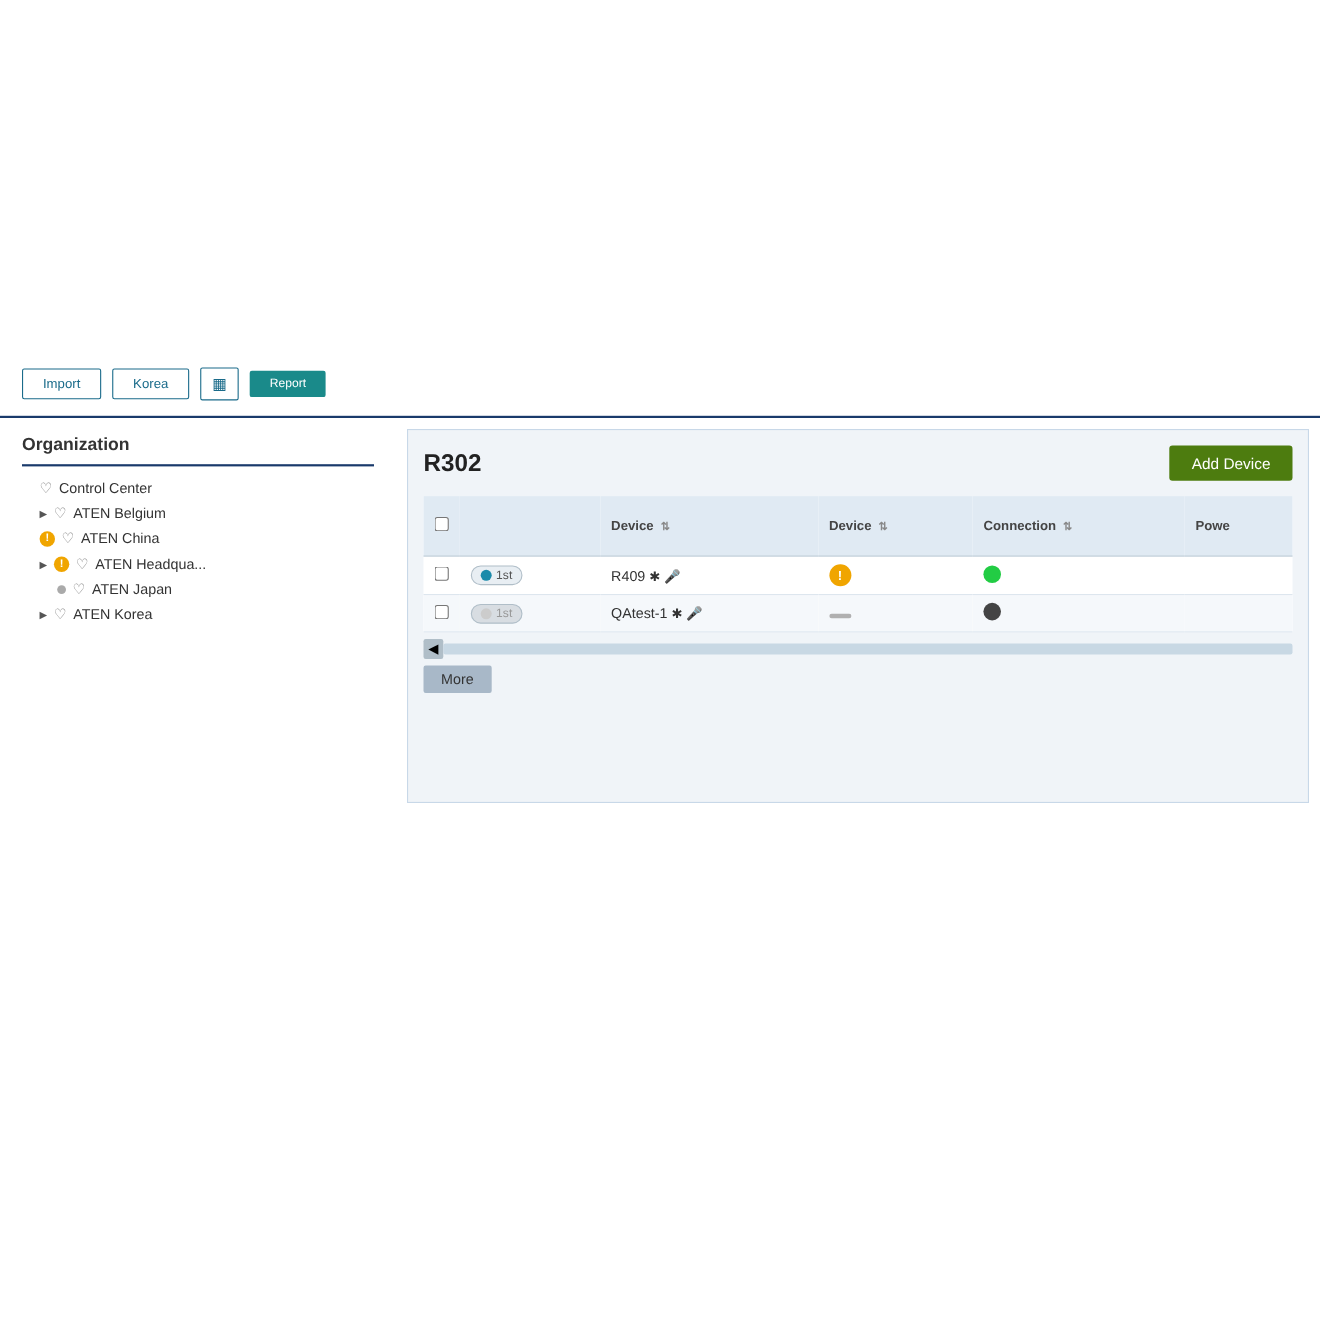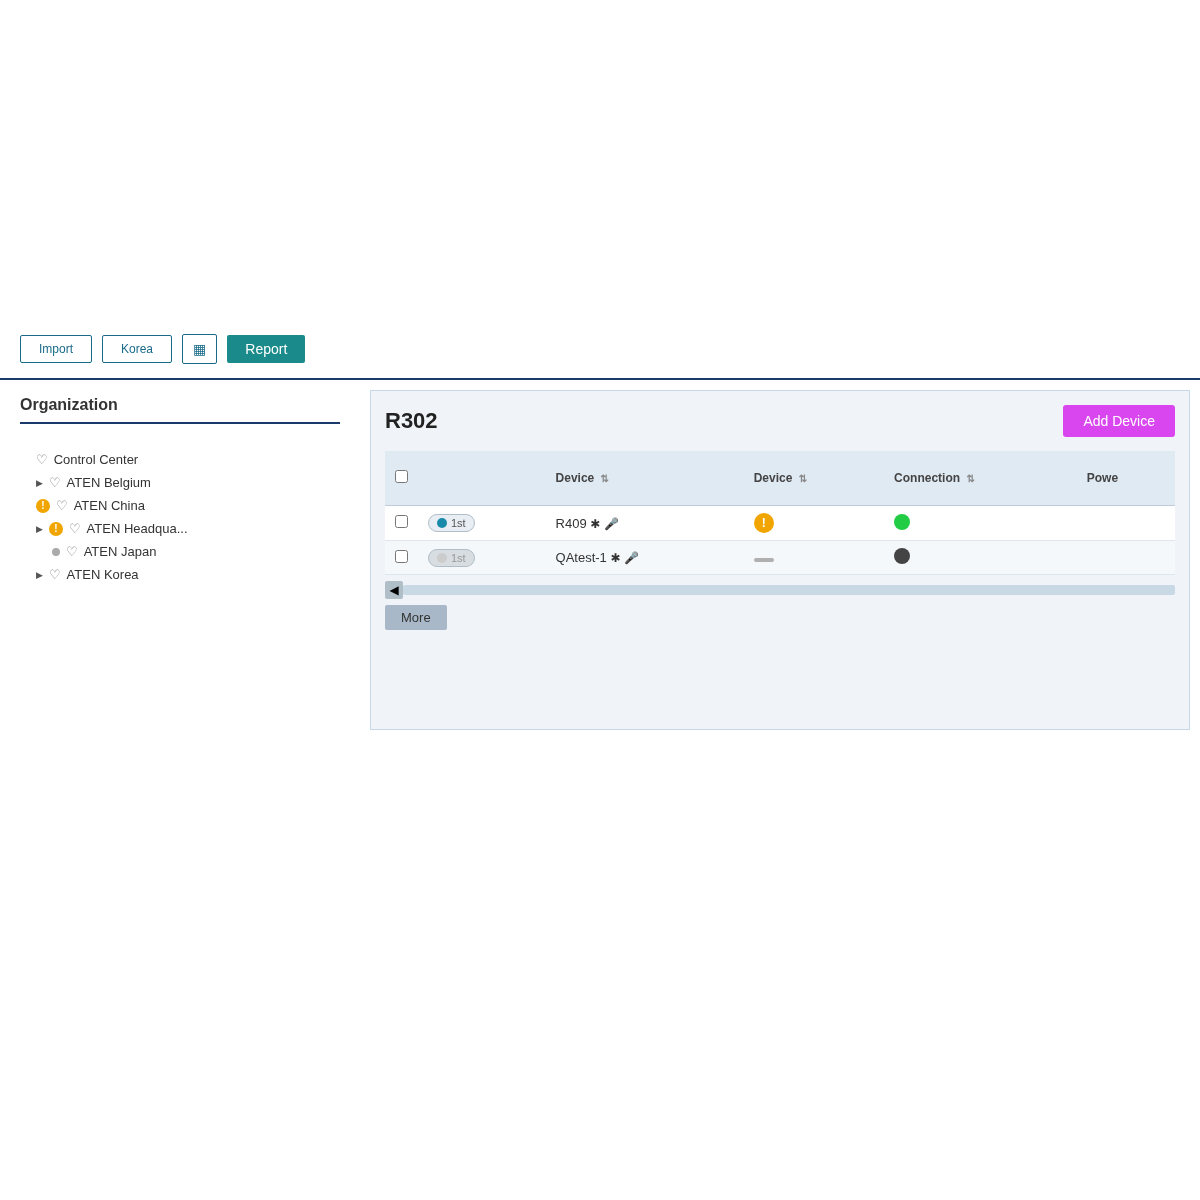--- a/index.html
+++ b/index.html
@@ -50,21 +50,21 @@
       align-items: center;
       justify-content: center;
     }
 
     .btn-teal {
       background: #1a8a8a;
       color: #fff;
       border: none;
       padding: 6px 18px;
       cursor: pointer;
-      font-size: 14px;
+      font-size: 11px;
       border-radius: 2px;
     }
 
     .main-content {
       display: flex;
       height: calc(1200px - 320px - 60px);
     }
 
     .sidebar {
       width: 360px;
@@ -72,21 +72,21 @@
       background: #fff;
       flex-shrink: 0;
     }
 
     .sidebar-title {
       font-size: 16px;
       font-weight: bold;
       color: #333;
       padding-bottom: 8px;
       border-bottom: 2px solid #1a3a6b;
-      margin-bottom: 24px;
+      margin-bottom: 8px;
     }
 
     .sidebar-item {
       display: flex;
       align-items: center;
       gap: 6px;
       padding: 4px 0;
       font-size: 13px;
       color: #333;
     }
@@ -146,21 +146,21 @@
       margin-bottom: 14px;
     }
 
     .panel-title {
       font-size: 22px;
       font-weight: bold;
       color: #222;
     }
 
     .btn-add-device {
-      background: #d946ef;
+      background: #4d7c0f;
       color: #fff;
       border: none;
       padding: 8px 20px;
       cursor: pointer;
       font-size: 14px;
       border-radius: 3px;
     }
 
     .device-toolbar {
       display: flex;

